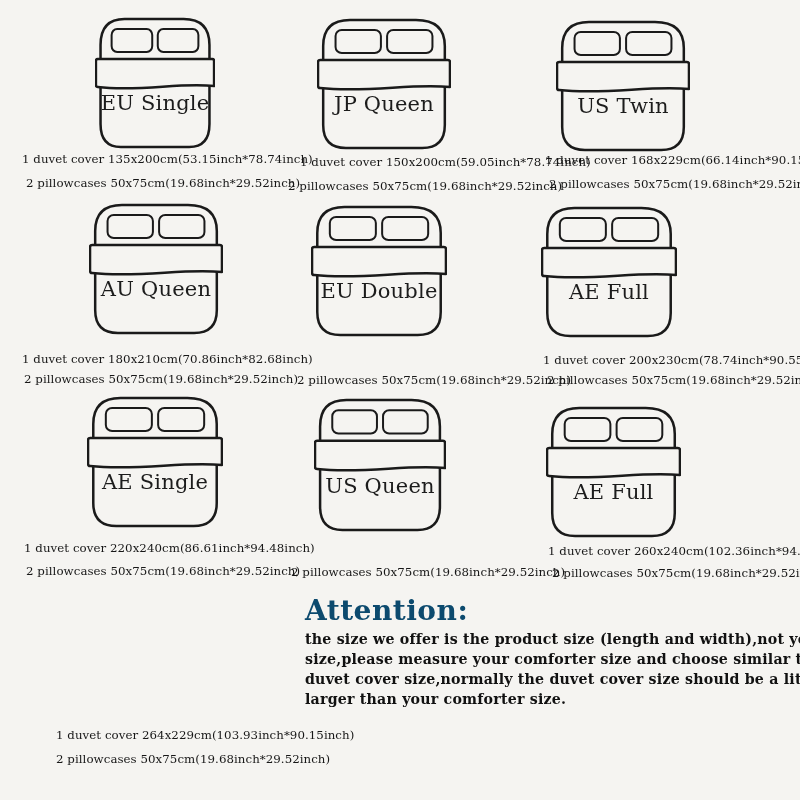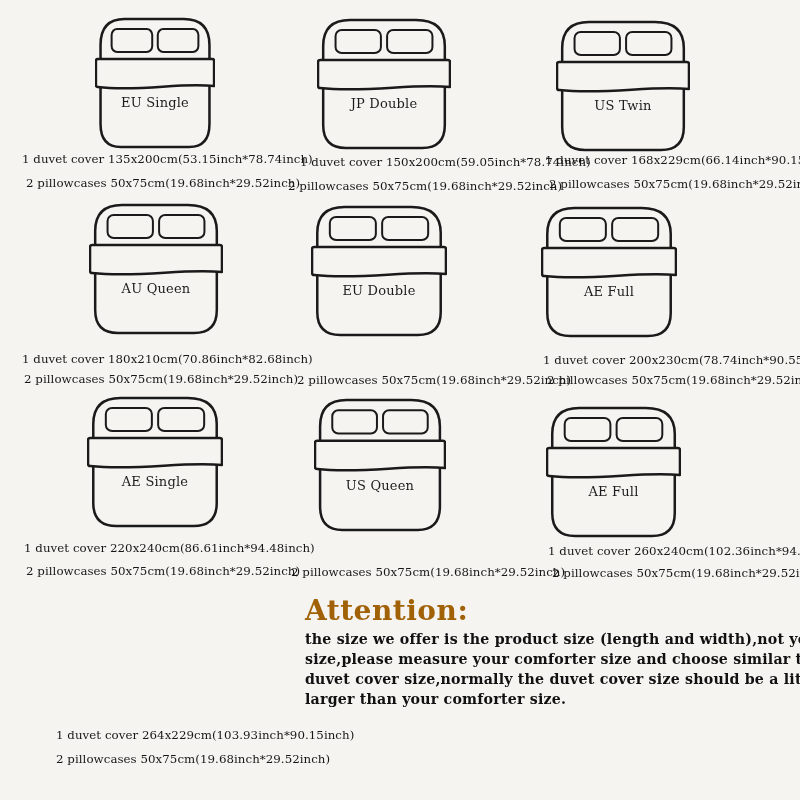--- a/index.html
+++ b/index.html
@@ -6,30 +6,30 @@
   body{
     width:800px;height:800px;position:relative;overflow:hidden;
     background:#f5f4f1;color:#1a1a1a;
     font-family:"DejaVu Serif","Liberation Serif",serif;
   }
   .chart{position:absolute;inset:0;}
   .bed{position:absolute;}
   .bed svg{position:absolute;inset:0;width:100%;height:100%;}
   .bed-label{
     position:absolute;left:0;right:0;top:57%;
-    text-align:center;font-size:13px;line-height:22px;color:#1c1c1c;
+    text-align:center;font-size:21px;line-height:22px;color:#1c1c1c;
     letter-spacing:.2px;white-space:nowrap;
   }
   .spec{
     position:absolute;font-size:11.8px;line-height:16px;
     white-space:nowrap;color:#171717;letter-spacing:.05px;
   }
   .attention{position:absolute;left:305px;top:596px;width:494px;}
   .attention-title{
-    font-weight:bold;font-size:28px;line-height:30px;letter-spacing:.5px;color:#a16207;
+    font-weight:bold;font-size:28px;line-height:30px;letter-spacing:.5px;color:#0c4a6e;
   }
   .attention-body{margin-top:3px;}
   .attention-line{
     font-weight:bold;font-size:14.2px;line-height:20px;letter-spacing:.2px;color:#111;
     white-space:nowrap;
   }
 </style>
 </head>
 <body>
 
@@ -52,21 +52,21 @@
       </svg>
     <span class="bed-label">EU Single</span>
   </div>
   <div class="spec" style="left:22px;top:151px">1 duvet cover 135x200cm(53.15inch*78.74inch)</div>
   <div class="spec" style="left:26px;top:175px">2 pillowcases 50x75cm(19.68inch*29.52inch)</div>
 
   <div class="bed" style="left:317px;top:17px;width:134px;height:134px">
     <svg viewBox="0 0 130 134" preserveAspectRatio="none">
         <use href="#bedshape"></use>
       </svg>
-    <span class="bed-label">JP Double</span>
+    <span class="bed-label">JP Queen</span>
   </div>
   <div class="spec" style="left:300px;top:154px">1 duvet cover 150x200cm(59.05inch*78.74inch)</div>
   <div class="spec" style="left:288px;top:178px">2 pillowcases 50x75cm(19.68inch*29.52inch)</div>
 
   <div class="bed" style="left:556px;top:19px;width:134px;height:134px">
     <svg viewBox="0 0 130 134" preserveAspectRatio="none">
         <use href="#bedshape"></use>
       </svg>
     <span class="bed-label">US Twin</span>
   </div>

